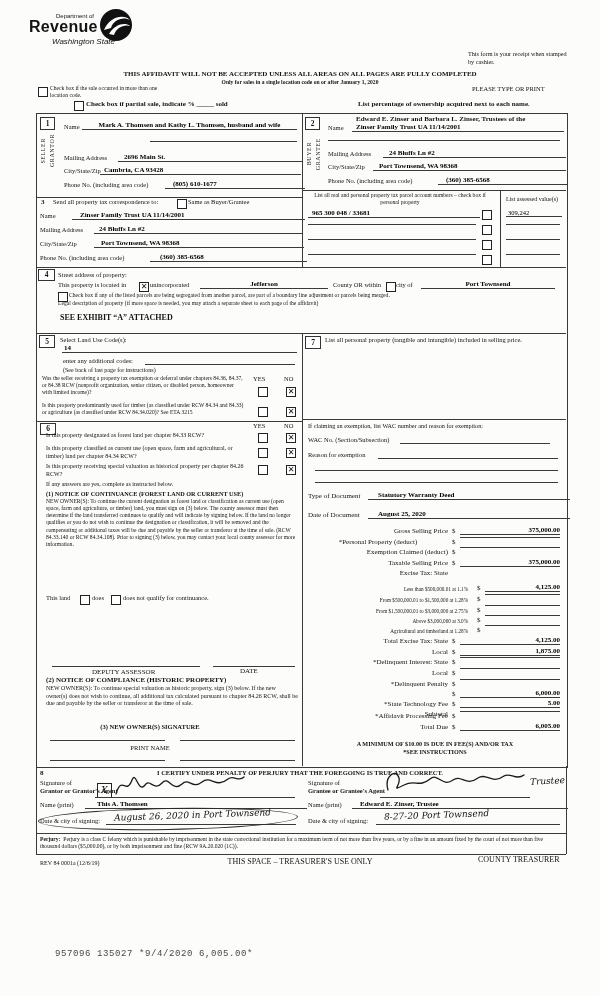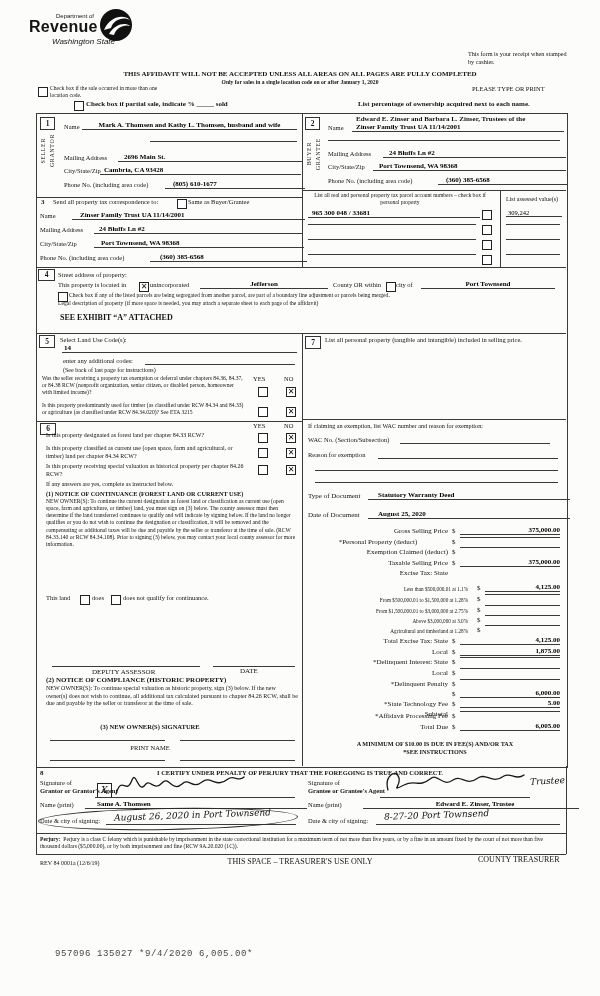--- a/index.html
+++ b/index.html
@@ -307,23 +307,23 @@
   <div class="r b f65" style="left:308px;top:787px;">Grantee or Grantee's Agent</div>
   <div class="ul" style="left:380px;top:789px;width:150px;"></div>
   <div class="r" style="left:382px;top:766px;">
     <svg width="145" height="30" viewBox="0 0 145 30">
       <path d="M6 24 C2 10 14 2 17 12 C19 20 8 26 22 19 C33 13 37 22 48 13 C56 6 60 22 71 14 C79 8 84 21 96 12 C104 6 110 19 122 10 C128 6 134 15 142 9" fill="none" stroke="#1a1a1a" stroke-width="1.3" stroke-linecap="round"></path>
     </svg>
   </div>
   <div class="hand f9" style="left:530px;top:776px;transform:rotate(-3deg);">Trustee</div>
 
   <div class="r f65" style="left:40px;top:801px;">Name (print)</div>
-  <div class="fld" style="left:85px;top:800px;width:210px;padding-left:12px;text-align:left;">Same A. Thomsen</div>
+  <div class="fld" style="left:85px;top:800px;width:210px;padding-left:12px;text-align:left;">This A. Thomsen</div>
   <div class="r f65" style="left:308px;top:801px;">Name (print)</div>
-  <div class="fld" style="left:352px;top:800px;width:208px;padding-left:8px;text-align:center;margin-left:11px;">Edward E. Zinser, Trustee</div>
+  <div class="fld" style="left:352px;top:800px;width:208px;padding-left:8px;text-align:left;">Edward E. Zinser, Trustee</div>
 
   <div class="r f65" style="left:40px;top:817px;">Date &amp; city of signing:</div>
   <div class="ul" style="left:106px;top:816px;width:190px;"></div>
   <div class="hand f9" style="left:114px;top:810px;transform:rotate(-2deg);">August 26, 2020 in Port Townsend</div>
   <div class="r" style="left:38px;top:808px;width:258px;height:20px;border:1.4px solid #2a2a2a;border-radius:50%;transform:rotate(-1deg);"></div>
 
   <div class="r f65" style="left:308px;top:817px;">Date &amp; city of signing:</div>
   <div class="ul" style="left:376px;top:816px;width:184px;"></div>
   <div class="hand f9" style="left:384px;top:810px;transform:rotate(-2deg);">8-27-20      Port Townsend</div>
 

